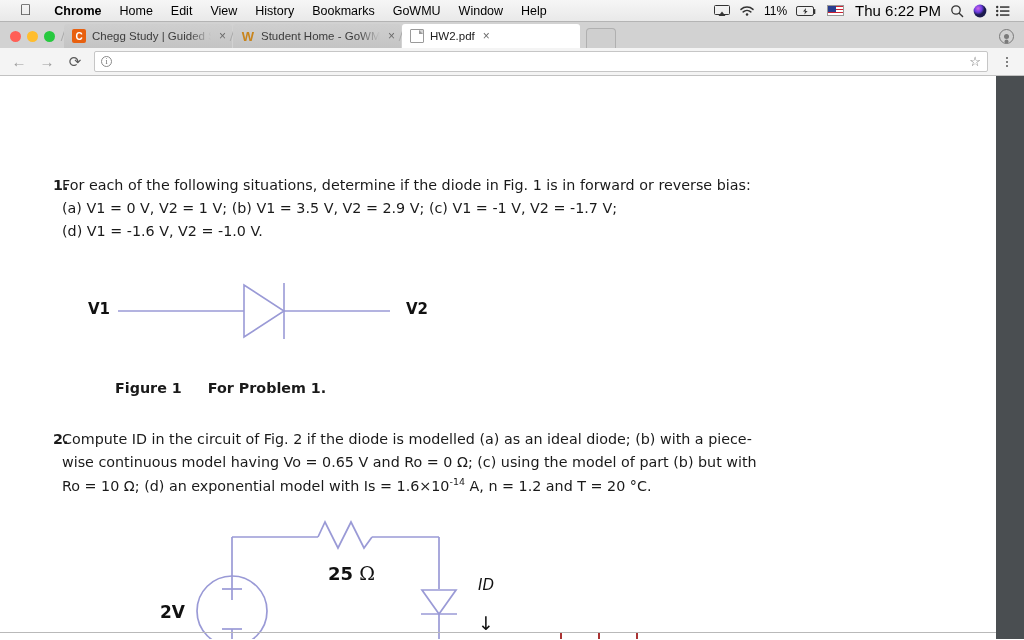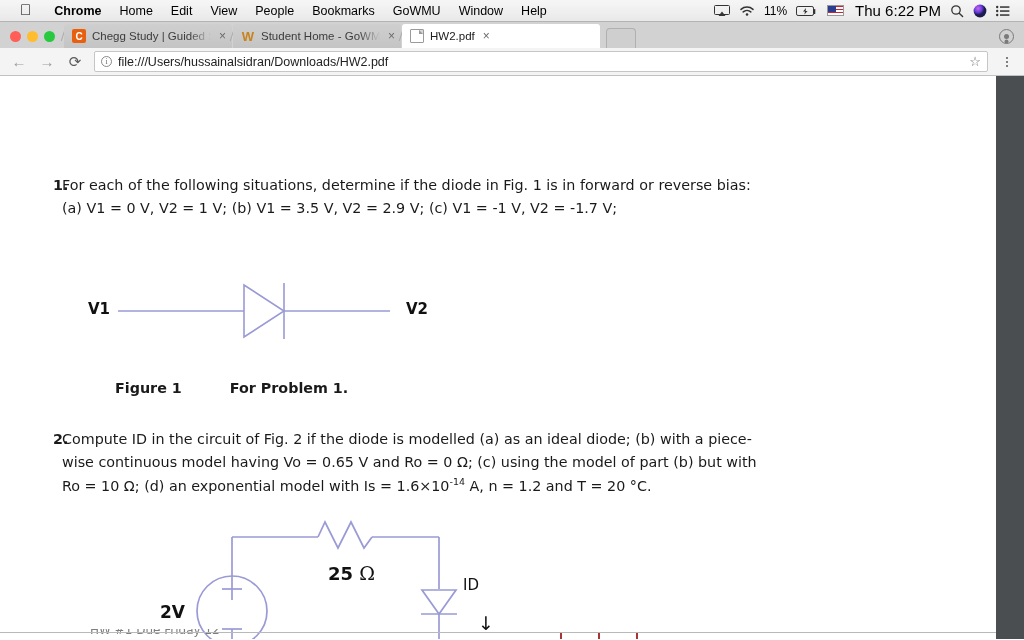--- a/index.html
+++ b/index.html
@@ -236,21 +236,21 @@
 
   #prob1 { left: 0; top: 98px; }
   #prob2 { left: 0; top: 352px; }
 
   .fig-caption {
     position: absolute;
     left: 115px; top: 304px;
     font-size: 14.3px;
     font-weight: bold;
     display: flex;
-    gap: 48px;
+    gap: 26px;
   }
 
   
   #fig1 { position: absolute; left: 78px; top: 196px; }
   #fig2 { position: absolute; left: 150px; top: 438px; }
 
   .lbl {
     position: absolute;
     font-family: "DejaVu Sans", sans-serif;
     font-weight: bold;
@@ -283,21 +283,21 @@
 </head>
 <body>
 
 <div class="menubar">
   <span class="apple-logo"></span>
 
   <span class="menu-item bold">Chrome</span>
   <span class="menu-item">Home</span>
   <span class="menu-item">Edit</span>
   <span class="menu-item">View</span>
-  <span class="menu-item">People</span>
+  <span class="menu-item">History</span>
   <span class="menu-item">Bookmarks</span>
   <span class="menu-item">GoWMU</span>
   <span class="menu-item">Window</span>
   <span class="menu-item">Help</span>
 
   <div class="menubar-right">
     <span class="mb-icon">
       <svg width="16" height="12" viewBox="0 0 16 12">
           <rect x="0.5" y="0.5" width="15" height="9" rx="1" fill="none" stroke="#333"></rect>
           <path d="M8 6.5 L11.5 11 L4.5 11 Z" fill="#333"></path>
@@ -371,58 +371,58 @@
   <div class="tab-sep"></div>
 
   <div class="tab inactive" style="width:168px">
     <span class="favicon fav-wmu">W</span>
     <span class="tab-title">Student Home - GoWMU</span>
     <span class="tab-close">×</span>
   </div>
 
   <div class="tab-sep"></div>
 
-  <div class="tab active" style="width:198px">
+  <div class="tab active" style="width:178px">
     <span class="favicon fav-pdf"></span>
     <span class="tab-title">HW2.pdf</span>
     <span class="tab-close">×</span>
   </div>
 
   <div class="newtab-stub"></div>
 
   <div class="profile-btn"></div>
 </div>
 
 <div class="toolbar">
   <span class="nav-btn">←</span>
   <span class="nav-btn">→</span>
   <span class="nav-btn enabled">⟳</span>
 
   <div class="omnibox">
     <span class="info-icon">i</span>
-    <span title="Search Google or type a URL">file:///Users/hussainalsidran/Downloads/HW2.pdf</span>
     <span class="star-btn">☆</span>
   </div>
 
   <div class="menu-dots">
     <i></i>
       <i></i>
       <i></i>
   </div>
 </div>
 
 <div class="viewer">
   <div class="pdf-page">
     <div class="pdf-body">
 
       <div class="prob" id="prob1">
         <div class="prob-num">1.</div>
         <div class="prob-text">
           <p>For each of the following situations, determine if the diode in Fig. 1 is in forward or reverse bias:</p>
           <p>(a)  V1 = 0 V, V2 = 1 V; (b) V1 = 3.5 V, V2 = 2.9 V; (c) V1 = -1 V, V2 = -1.7 V;</p>
+          <p>(d) V1 = -1.6 V, V2 = -1.0 V.</p>
         </div>
       </div>
 
       <div id="fig1">
         <svg width="370" height="78" viewBox="0 0 370 78">
           <g stroke="#9a9ad6" fill="none" stroke-width="1.6">
             <line x1="40" y1="39" x2="166" y2="39"></line>
             <path d="M166 13 L166 65 L206 39 Z" stroke-linejoin="miter"></path>
             <line x1="206" y1="11" x2="206" y2="67"></line>
             <line x1="206" y1="39" x2="312" y2="39"></line>
@@ -478,26 +478,23 @@
           <rect x="77" y="147" width="10" height="10" fill="#2233cc"></rect>
         </svg>
 
         <span class="lbl" style="left:10px; top:88px; font-size:17px;">2V</span>
 
         <span class="lbl" style="left:178px; top:48px; font-size:18px;">
           <span>25</span>
           <span style="font-family:'DejaVu Serif',serif; font-weight:normal; font-size:19px;">Ω</span>
         </span>
 
-        <span class="lbl" style="left:313px; top:62px; font-size:15px; font-weight:normal;">ID</span>
+        <span class="lbl" style="left:328px; top:62px; font-size:15px; font-weight:normal;font-style:italic;">ID</span>
         <span class="lbl" style="left:328px; top:98px; font-size:19px; font-weight:normal;">↓</span>
       </div>
 
-      <div class="bottom-sliver">
-        <div class="bottom-sliver-inner">HW #1 Due Friday 12</div>
-      </div>
       <div class="bottom-rule"></div>
       <span class="tick" style="left:560px"></span>
       <span class="tick" style="left:598px"></span>
       <span class="tick" style="left:636px"></span>
     </div>
   </div>
 </div>
 
 </body></html>

